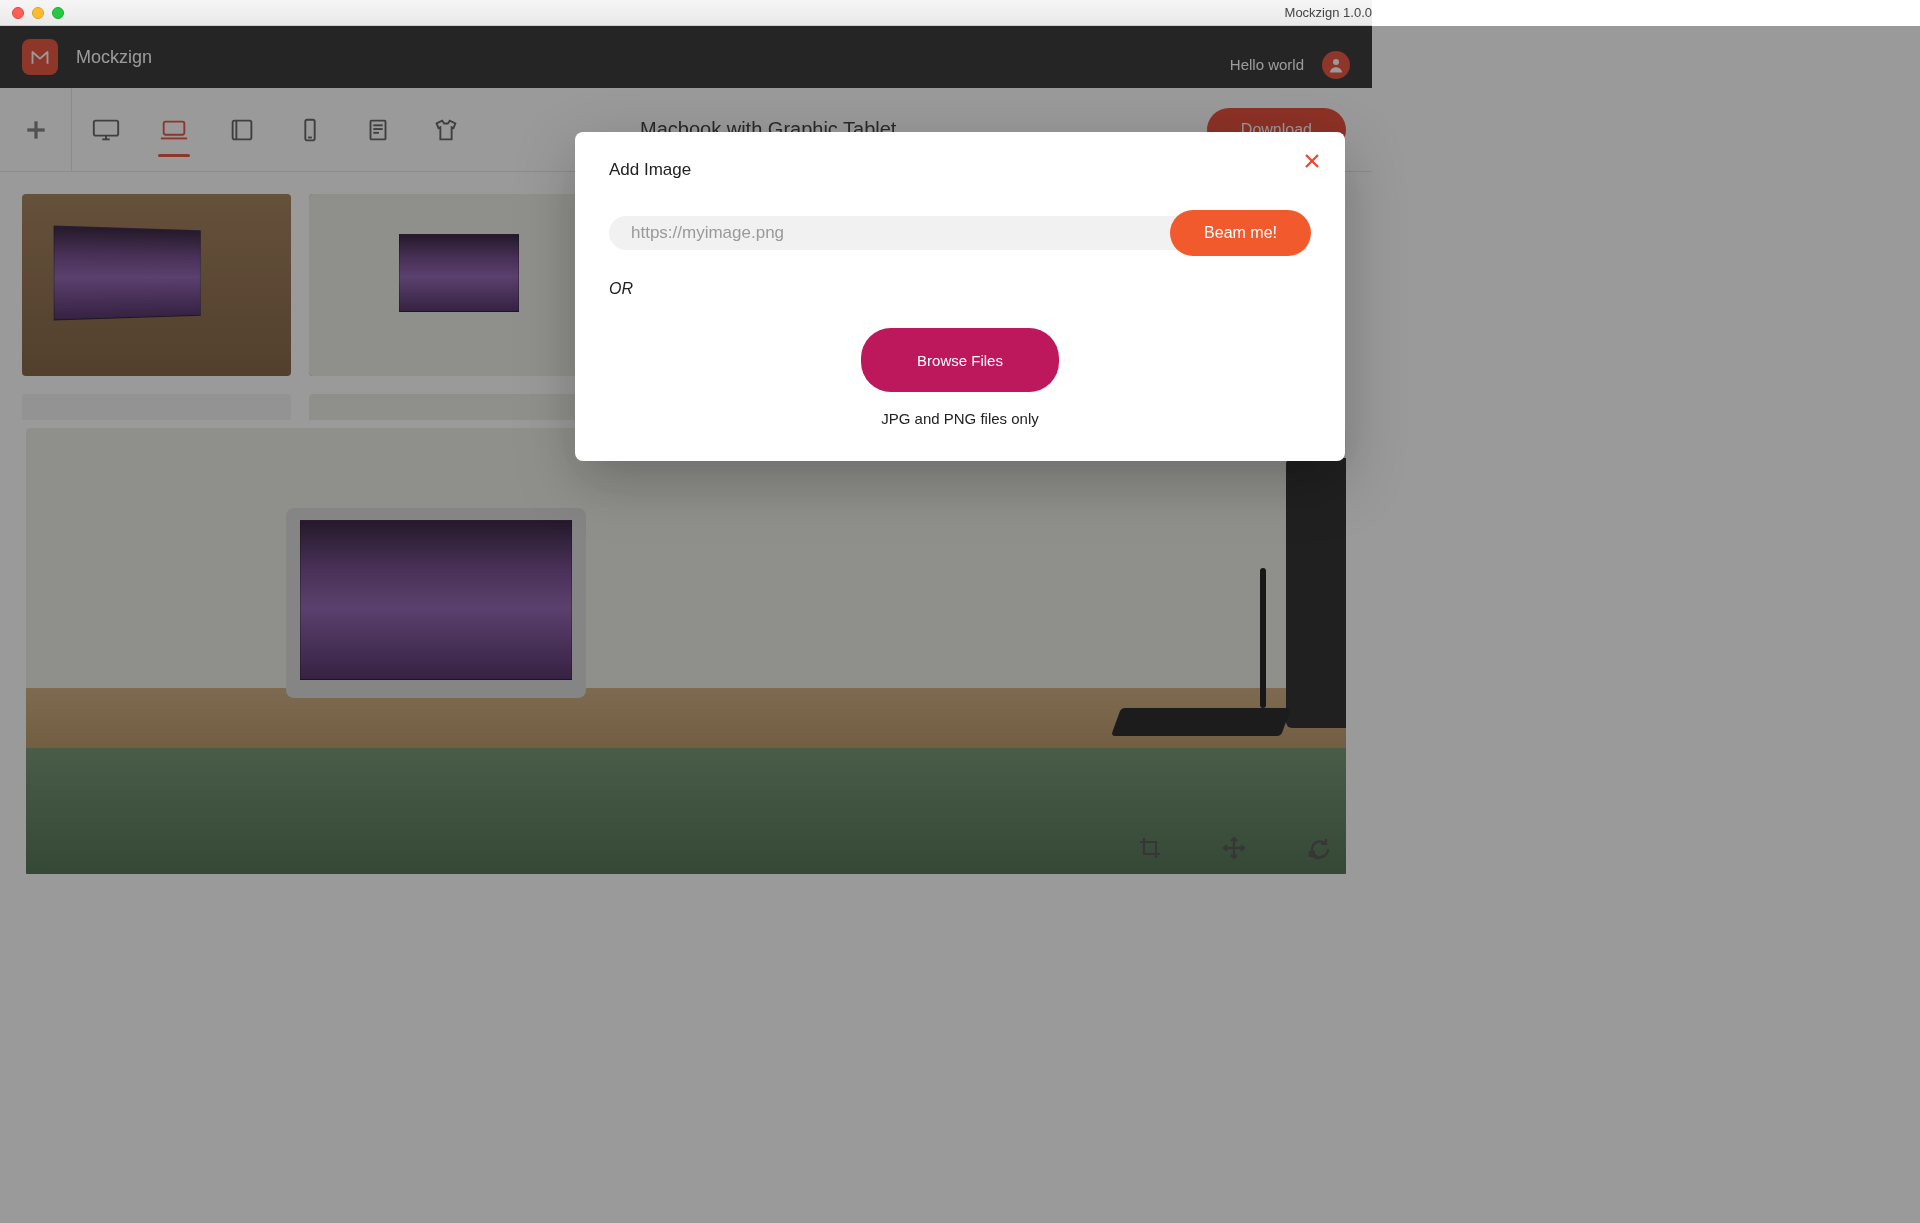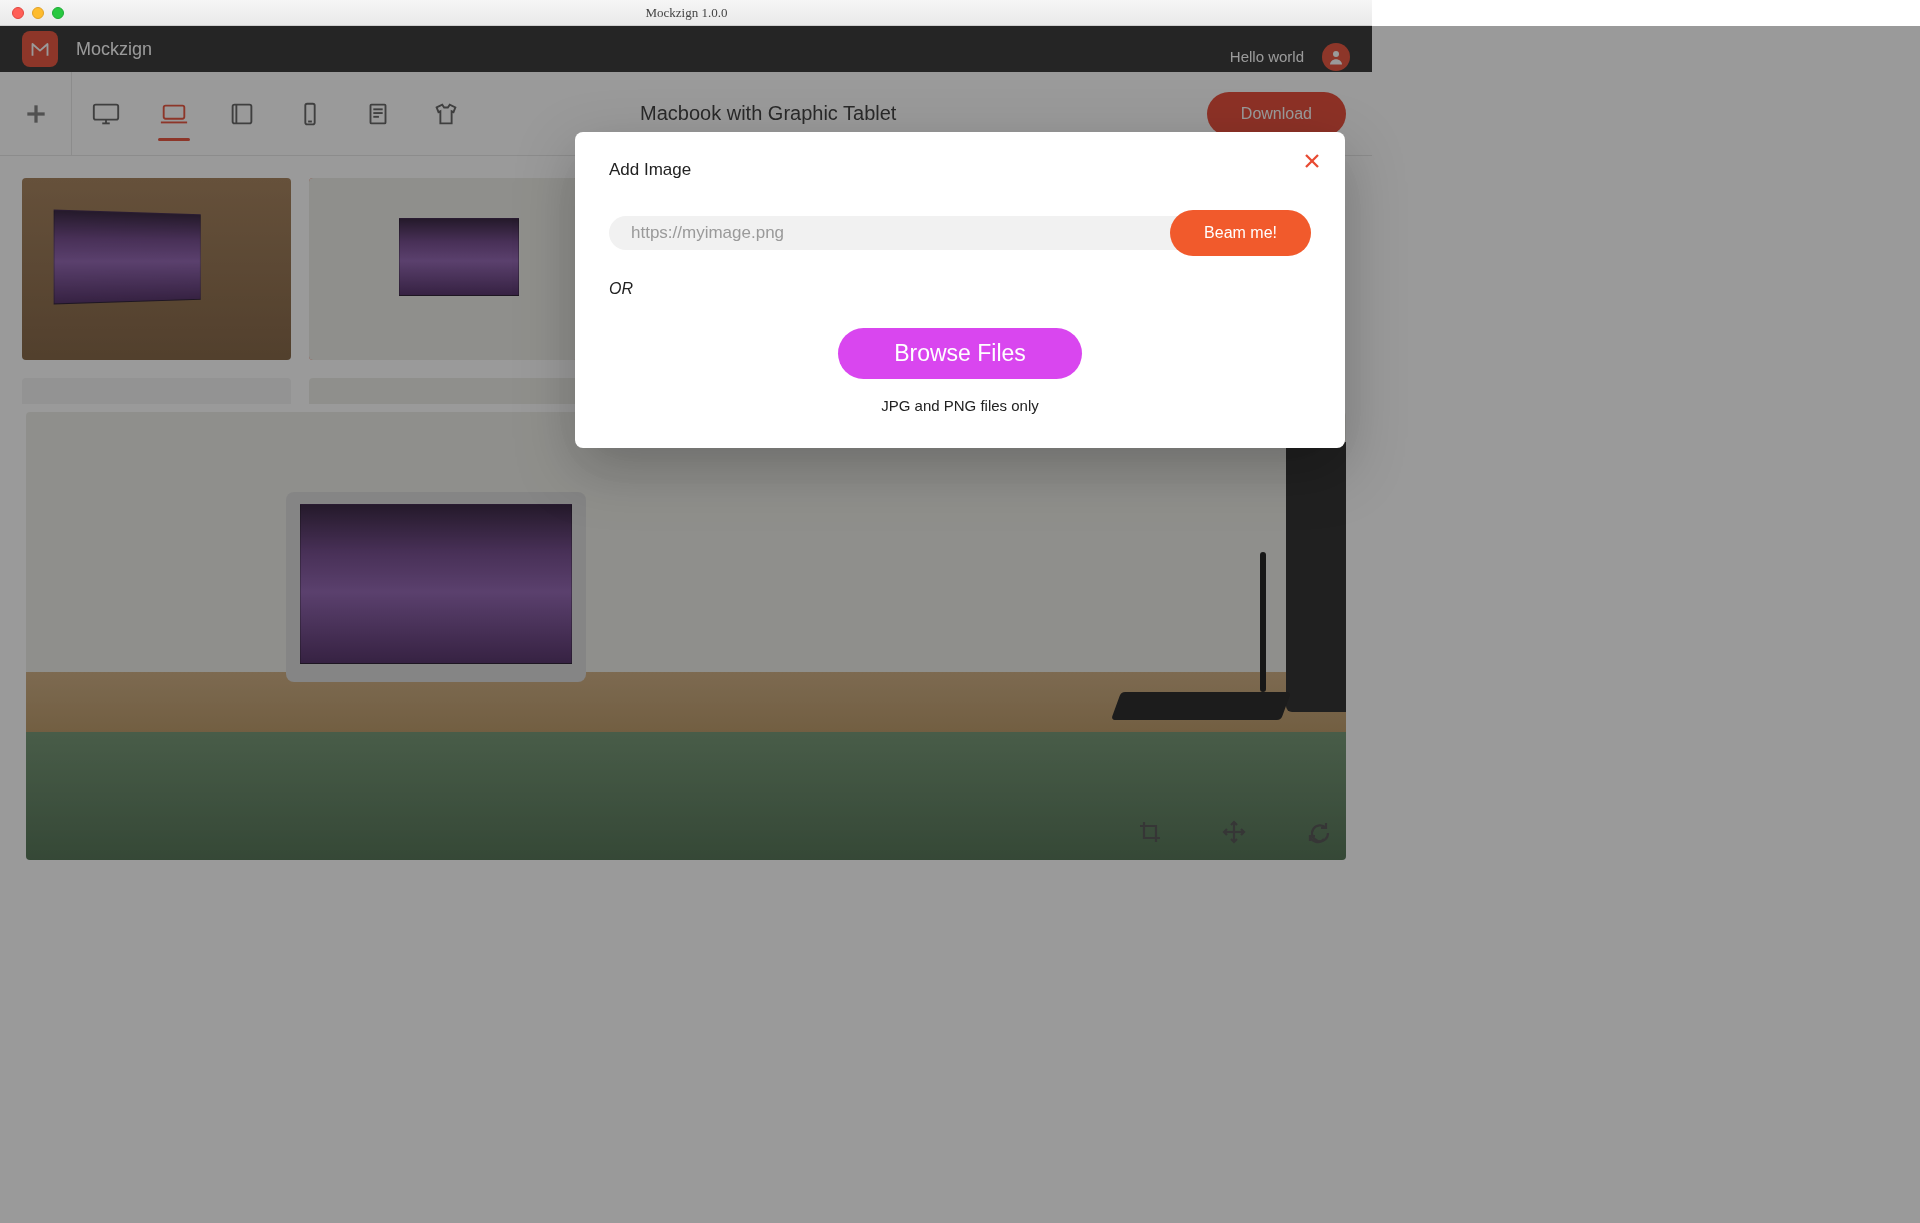--- a/index.html
+++ b/index.html
@@ -5,24 +5,24 @@
   * { box-sizing: border-box; margin: 0; padding: 0; }
   html, body { width: 1372px; height: 874px; font-family: -apple-system, BlinkMacSystemFont, "Segoe UI", Helvetica, Arial, sans-serif; background: #fff; overflow: hidden; }
 
   
   .titlebar { height: 26px; background: linear-gradient(#f6f6f6, #e9e9e9); border-bottom: 1px solid #d0d0d0; display: flex; align-items: center; position: relative; }
   .traffic { display: flex; gap: 8px; padding-left: 12px; }
   .dot { width: 12px; height: 12px; border-radius: 50%; }
   .dot.red { background: #ff5f57; border: 1px solid #e24640; }
   .dot.yellow { background: #febc2e; border: 1px solid #e1a228; }
   .dot.green { background: #28c840; border: 1px solid #1fab36; }
-  .title { position: absolute; left: 1px; right: 0; text-align: center; font-size: 13px; color: #444; font-family: Liberation Serif, serif; }
-
-  
-  .header { height: 46px; background: #2a2a2a; display: flex; align-items: center; padding: 0 22px; color: #fff; }
+  .title { position: absolute; left: 1px; right: 0; text-align: right; font-size: 13px; color: #444; }
+
+  
+  .header { height: 62px; background: #2a2a2a; display: flex; align-items: center; padding: 0 22px; color: #fff; }
   .logo { width: 36px; height: 36px; background: #e84a32; border-radius: 8px; display: flex; align-items: center; justify-content: center; margin-right: 18px; }
   .logo svg { width: 20px; height: 20px; }
   .brand { font-size: 18px; font-weight: 500; }
   .header-right { margin-left: auto; display: flex; align-items: center; gap: 18px; margin-top: 15px; }
   .greet { font-size: 15px; }
   .avatar { width: 28px; height: 28px; border-radius: 50%; background: #e84a32; display: flex; align-items: center; justify-content: center; }
   .avatar svg { width: 18px; height: 18px; fill: #fff; }
 
   
   .toolbar { height: 84px; background: #fff; border-bottom: 1px solid #e5e5e5; display: flex; align-items: center; }
@@ -66,21 +66,21 @@
   .modal { position: fixed; z-index: 60; top: 132px; left: 50%; transform: translateX(-50%); width: 770px; background: #fff; border-radius: 8px; box-shadow: 0 20px 60px rgba(0,0,0,0.25); padding: 28px 34px 34px; }
   .modal h2 { font-size: 17px; font-weight: 500; color: #222; }
   .close-x { position: absolute; top: 20px; right: 24px; cursor: pointer; }
   .close-x svg { width: 18px; height: 18px; stroke: #e84a32; stroke-width: 3; }
   .url-row { margin-top: 36px; display: flex; align-items: center; background: #f1f1f1; border-radius: 26px; height: 34px; padding-left: 22px; }
   .url-row input { flex: 1; background: transparent; border: none; font-size: 17px; color: #666; outline: none; }
   .url-row input::placeholder { color: #9a9a9a; }
   .beam { background: #f15a2c; color: #fff; border: none; height: 46px; padding: 0 34px; border-radius: 26px; font-size: 16px; font-weight: 500; cursor: pointer; }
   .or { text-align: left; margin-top: 30px; font-size: 16px; color: #222; font-style: italic; }
   .browse-wrap { text-align: center; margin-top: 30px; }
-  .browse { background: #d946ef; color: #fff; border: none; height: 51px; padding: 0 56px; border-radius: 30px; font-size: 23px; font-weight: 500; cursor: pointer; }
+  .browse { background: #be185d; color: #fff; border: none; height: 64px; padding: 0 56px; border-radius: 30px; font-size: 15px; font-weight: 500; cursor: pointer; }
   .note { text-align: center; margin-top: 18px; font-size: 15px; color: #222; }
 </style>
 </head>
 <body>
 
 <div class="titlebar">
   <div class="traffic">
     <div class="dot red"></div>
     <div class="dot yellow"></div>
     <div class="dot green"></div>

